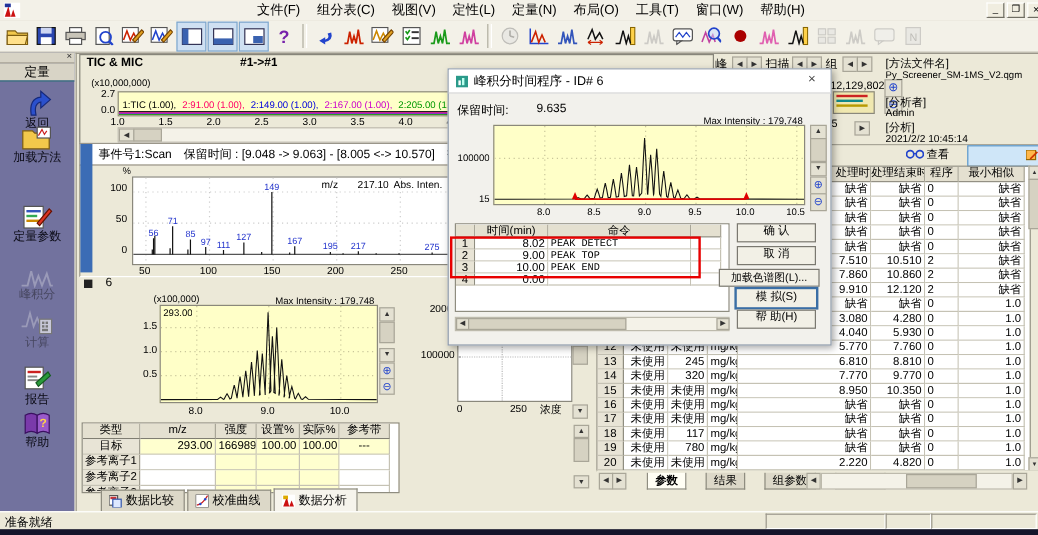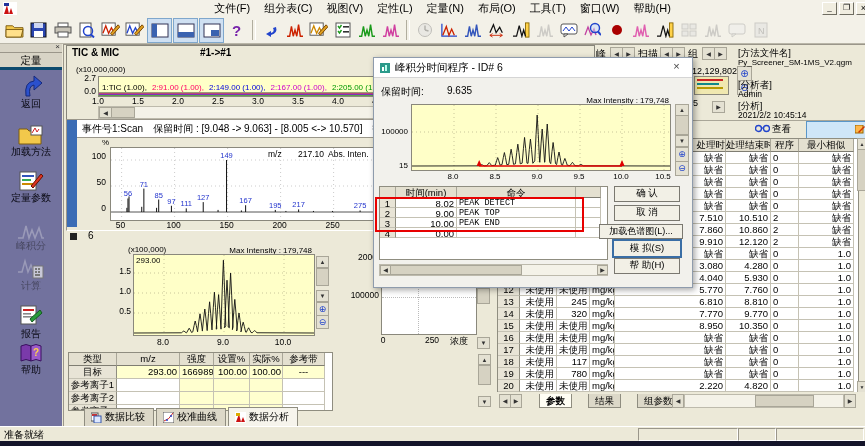--- a/index.html
+++ b/index.html
@@ -278,28 +278,28 @@
           <rect x="1" y="1" width="12" height="14" fill="#ddd" stroke="#999"></rect>
           <text x="4" y="12" font-size="9" fill="#777">N</text>
         </svg>
       </span>
     </div>
 
   <div id="sidebar">
     <div class="abs" style="left:0;top:0;width:62px;height:8px;background:#d8d4c6;border-bottom:1px solid #9a968a;">
       <span class="abs" style="right:2px;top:-2px;font-size:8px;color:#333;">×</span>
     </div>
-    <div class="abs" style="left:0;top:9px;width:62px;height:14px;background:#d8d4c6;border-bottom:3px solid #0c4a6e;text-align:center;font-size:10.5px;line-height:14px;">定量</div>
+    <div class="abs" style="left:0;top:9px;width:62px;height:14px;background:#d8d4c6;border-bottom:1px solid #0c4a6e;text-align:center;font-size:10.5px;line-height:14px;">定量</div>
     <div class="sbitem" style="top:30px;font-family:Liberation Serif, serif;">
       <span><svg width="26" height="24" viewBox="0 0 26 24" style="margin:0 auto;">
             <path d="M8 22 Q6 8 16 7 L16 2 L24 9 L16 16 L16 11 Q10 12 12 22 Z" fill="#2b50cc" stroke="#16297a"></path>
           </svg></span>
       <div class="lbl">返回</div>
     </div>
-    <div class="sbitem" style="top:80px;">
+    <div class="sbitem" style="top:60px;">
       <span><svg width="28" height="22" viewBox="0 0 28 22" style="margin:0 auto;">
             <path d="M2 5 h8 l2 2 h12 v13 H2 z" fill="#f2c84b" stroke="#7c5c10"></path>
             <rect x="14" y="2" width="11" height="9" fill="#fff" stroke="#555"></rect>
             <path d="M15 9 l3-5 2 4 2-3" stroke="#cc2222" fill="none"></path>
           </svg></span>
       <div class="lbl" style="width:46px;margin:0 auto;">加载方法</div>
     </div>
     <div class="sbitem disabled" style="top:178px;">
       <span><svg width="28" height="18" viewBox="0 0 28 18" style="margin:0 auto;">
             <polyline points="1,16 6,16 9,4 12,16 15,8 18,16 22,6 25,16 27,16" fill="none" stroke="#9a9ab8" stroke-width="1.6"></polyline>

